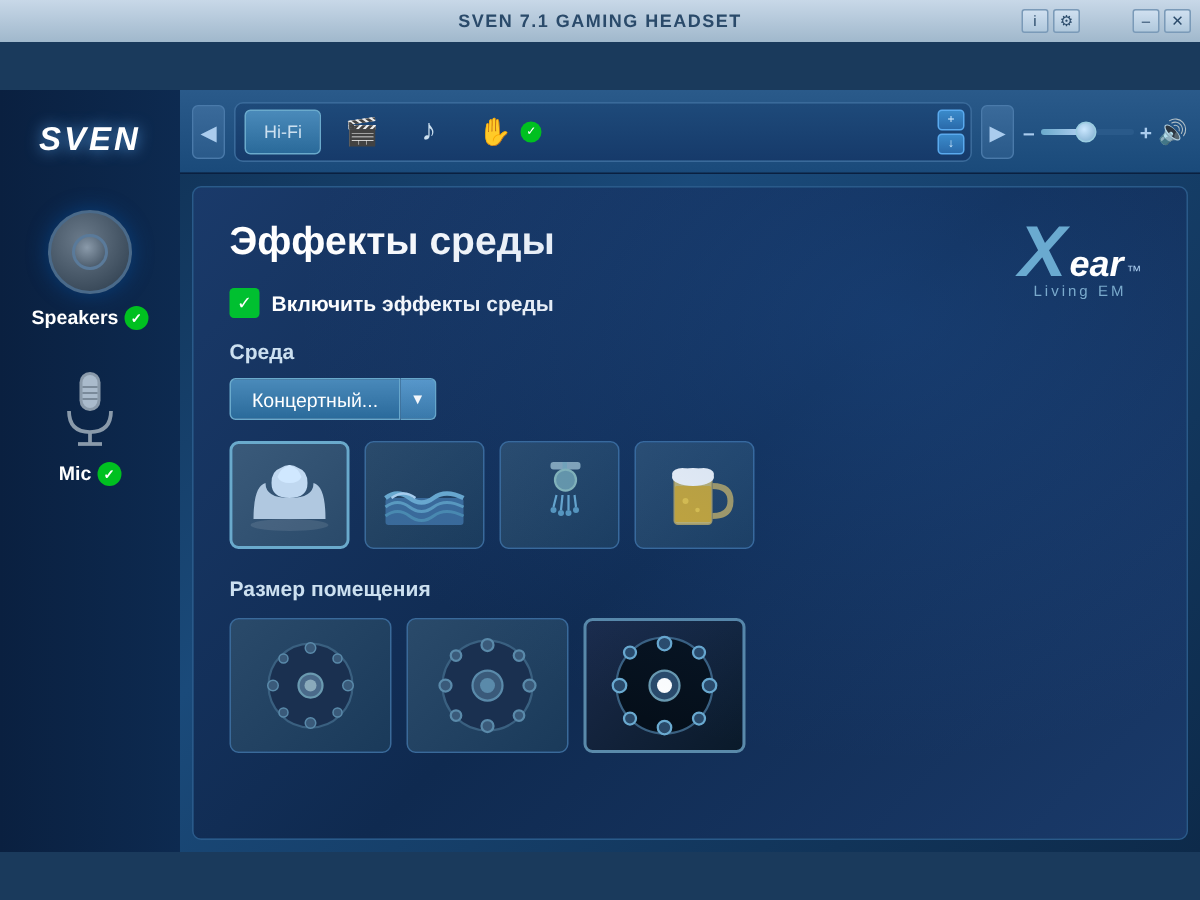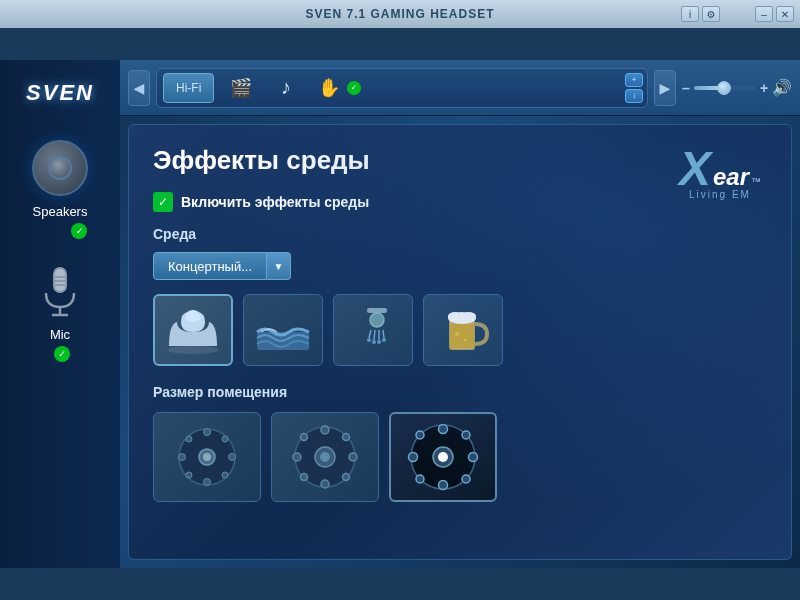--- a/index.html
+++ b/index.html
@@ -94,26 +94,25 @@
     .device-icon {
       width: 64px;
       height: 64px;
       display: flex;
       align-items: center;
       justify-content: center;
     }
     .device-label {
       color: white;
       font-size: 13px;
-      font-weight: normal;
+      font-weight: bold;
       margin-top: 4px;
       display: flex;
-      align-items: flex-end;
+      align-items: flex-start;
       gap: 4px;
-      flex-direction: column;
     }
     .green-check {
       width: 16px;
       height: 16px;
       background: #00c020;
       border-radius: 50%;
       display: flex;
       align-items: center;
       justify-content: center;
       font-size: 9px;

